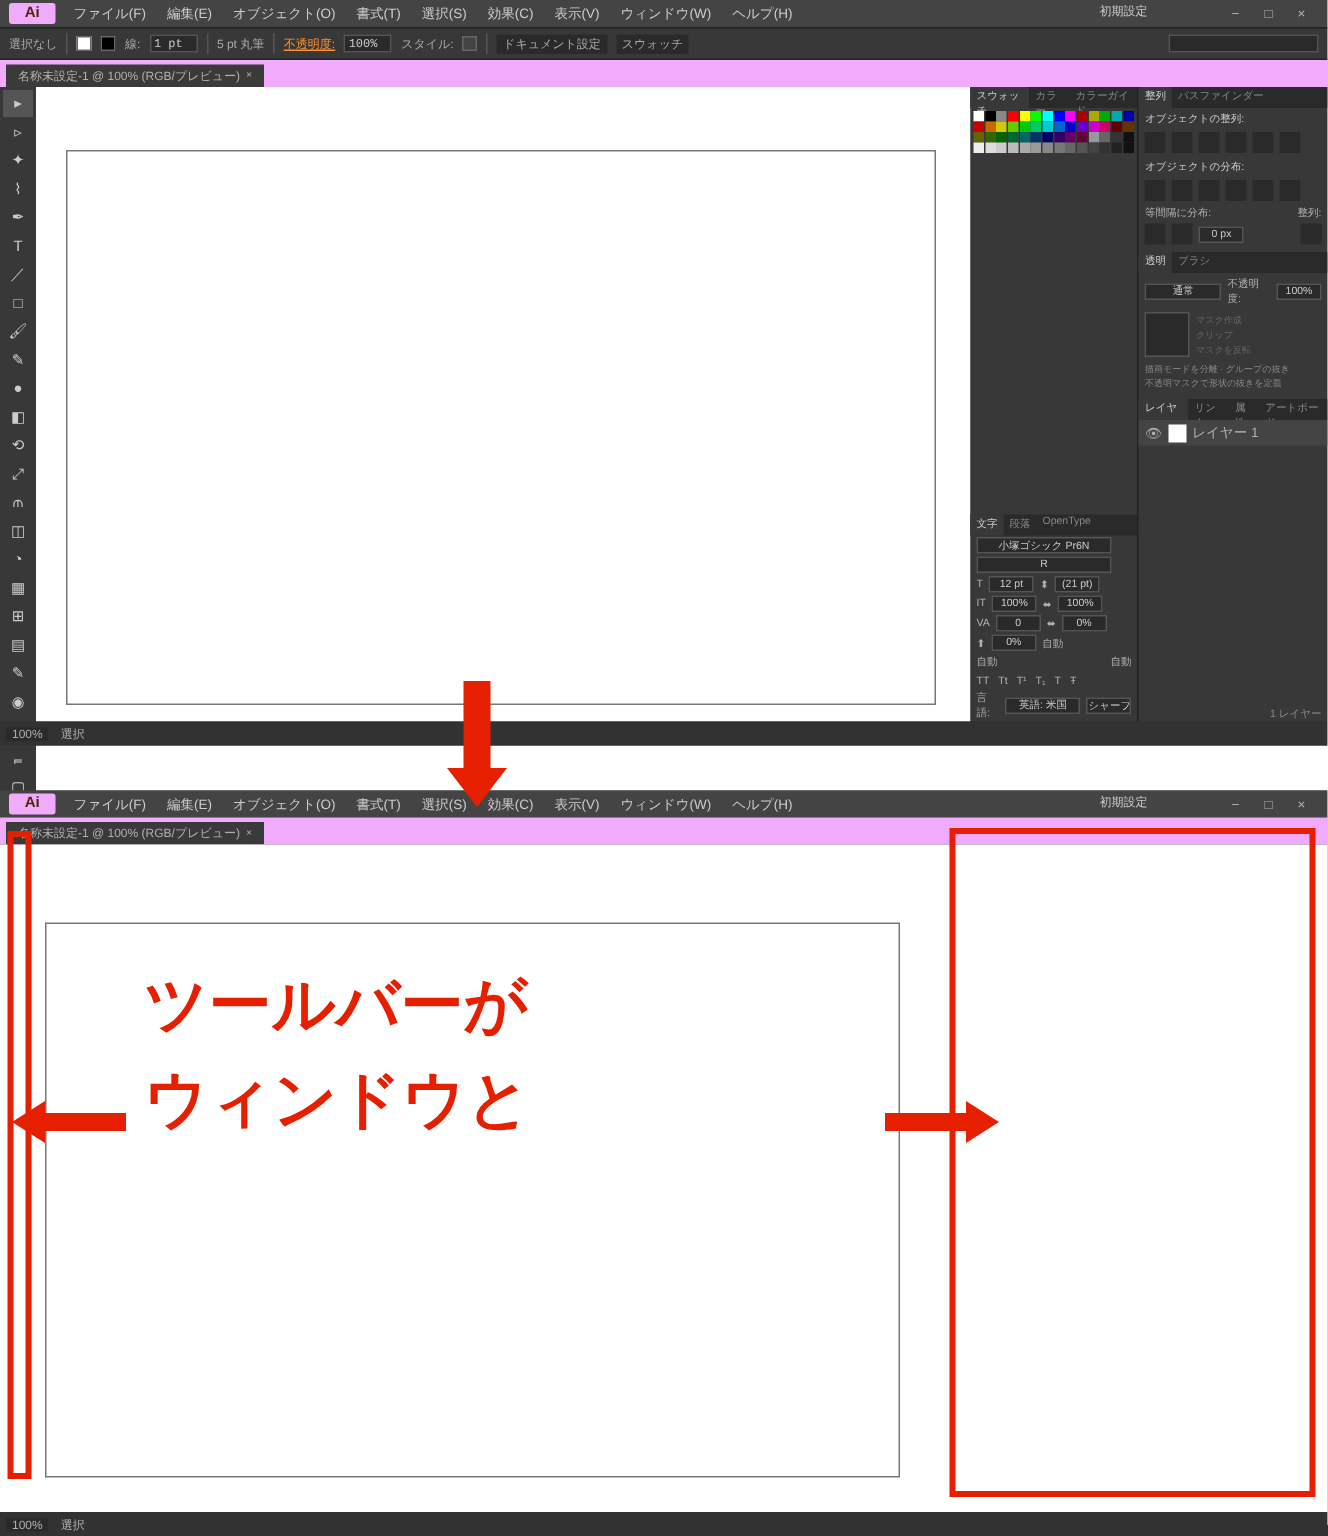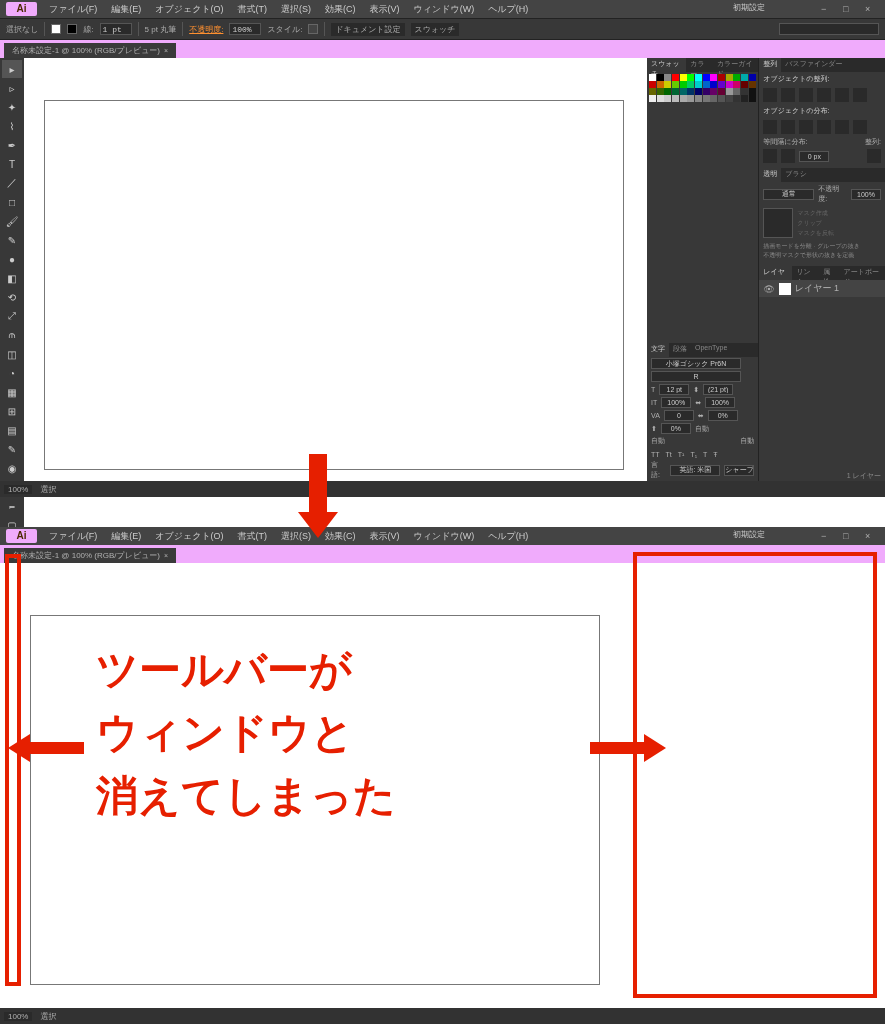--- a/index.html
+++ b/index.html
@@ -423,14 +423,13 @@
 <div class="left-arrow">
   <span class="la-head"></span><span class="la-shaft"></span>
 </div>
 <div class="right-arrow">
   <span class="ra-shaft"></span><span class="ra-head"></span>
 </div>
 
 <div class="annotation-text">
   <div>ツールバーが</div>
   <div>ウィンドウと</div>
-  <div>消えてしまった</div>
 </div>
 
 </body></html>

